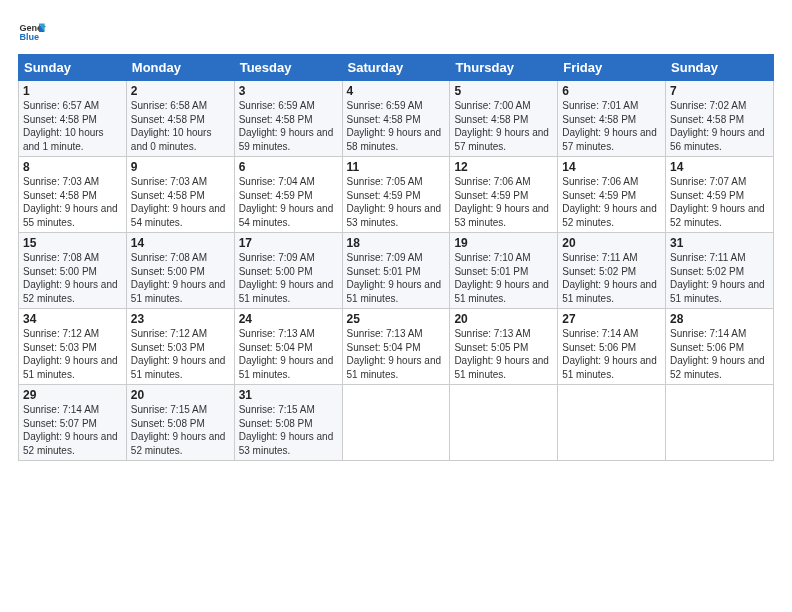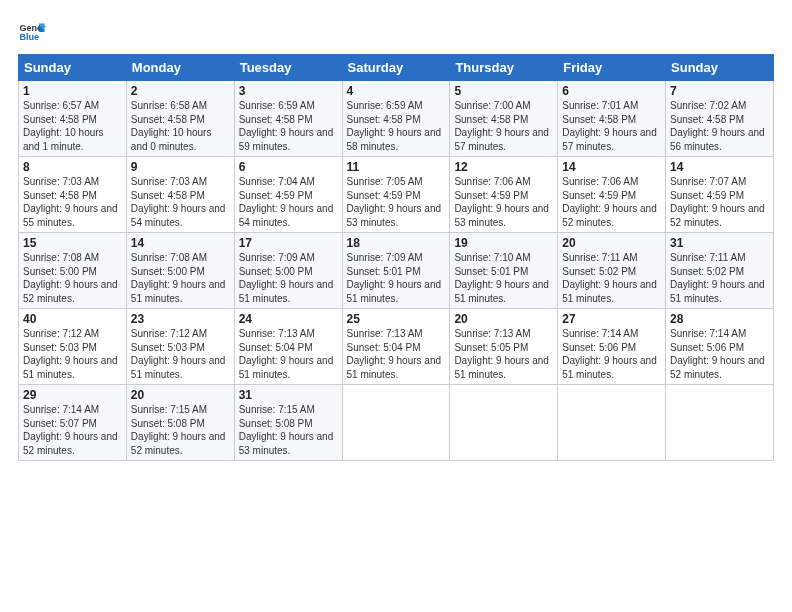--- a/index.html
+++ b/index.html
@@ -211,21 +211,21 @@
             <span class="day-num">20</span>
             <div class="day-info">Sunrise: 7:11 AM<br>Sunset: 5:02 PM<br>Daylight: 9 hours and 51 minutes.</div>
           </td>
           <td>
             <span class="day-num">31</span>
             <div class="day-info">Sunrise: 7:11 AM<br>Sunset: 5:02 PM<br>Daylight: 9 hours and 51 minutes.</div>
           </td>
         </tr>
         <tr>
           <td>
-            <span class="day-num">40</span>
+            <span class="day-num">34</span>
             <div class="day-info">Sunrise: 7:12 AM<br>Sunset: 5:03 PM<br>Daylight: 9 hours and 51 minutes.</div>
           </td>
           <td>
             <span class="day-num">23</span>
             <div class="day-info">Sunrise: 7:12 AM<br>Sunset: 5:03 PM<br>Daylight: 9 hours and 51 minutes.</div>
           </td>
           <td>
             <span class="day-num">24</span>
             <div class="day-info">Sunrise: 7:13 AM<br>Sunset: 5:04 PM<br>Daylight: 9 hours and 51 minutes.</div>
           </td>

